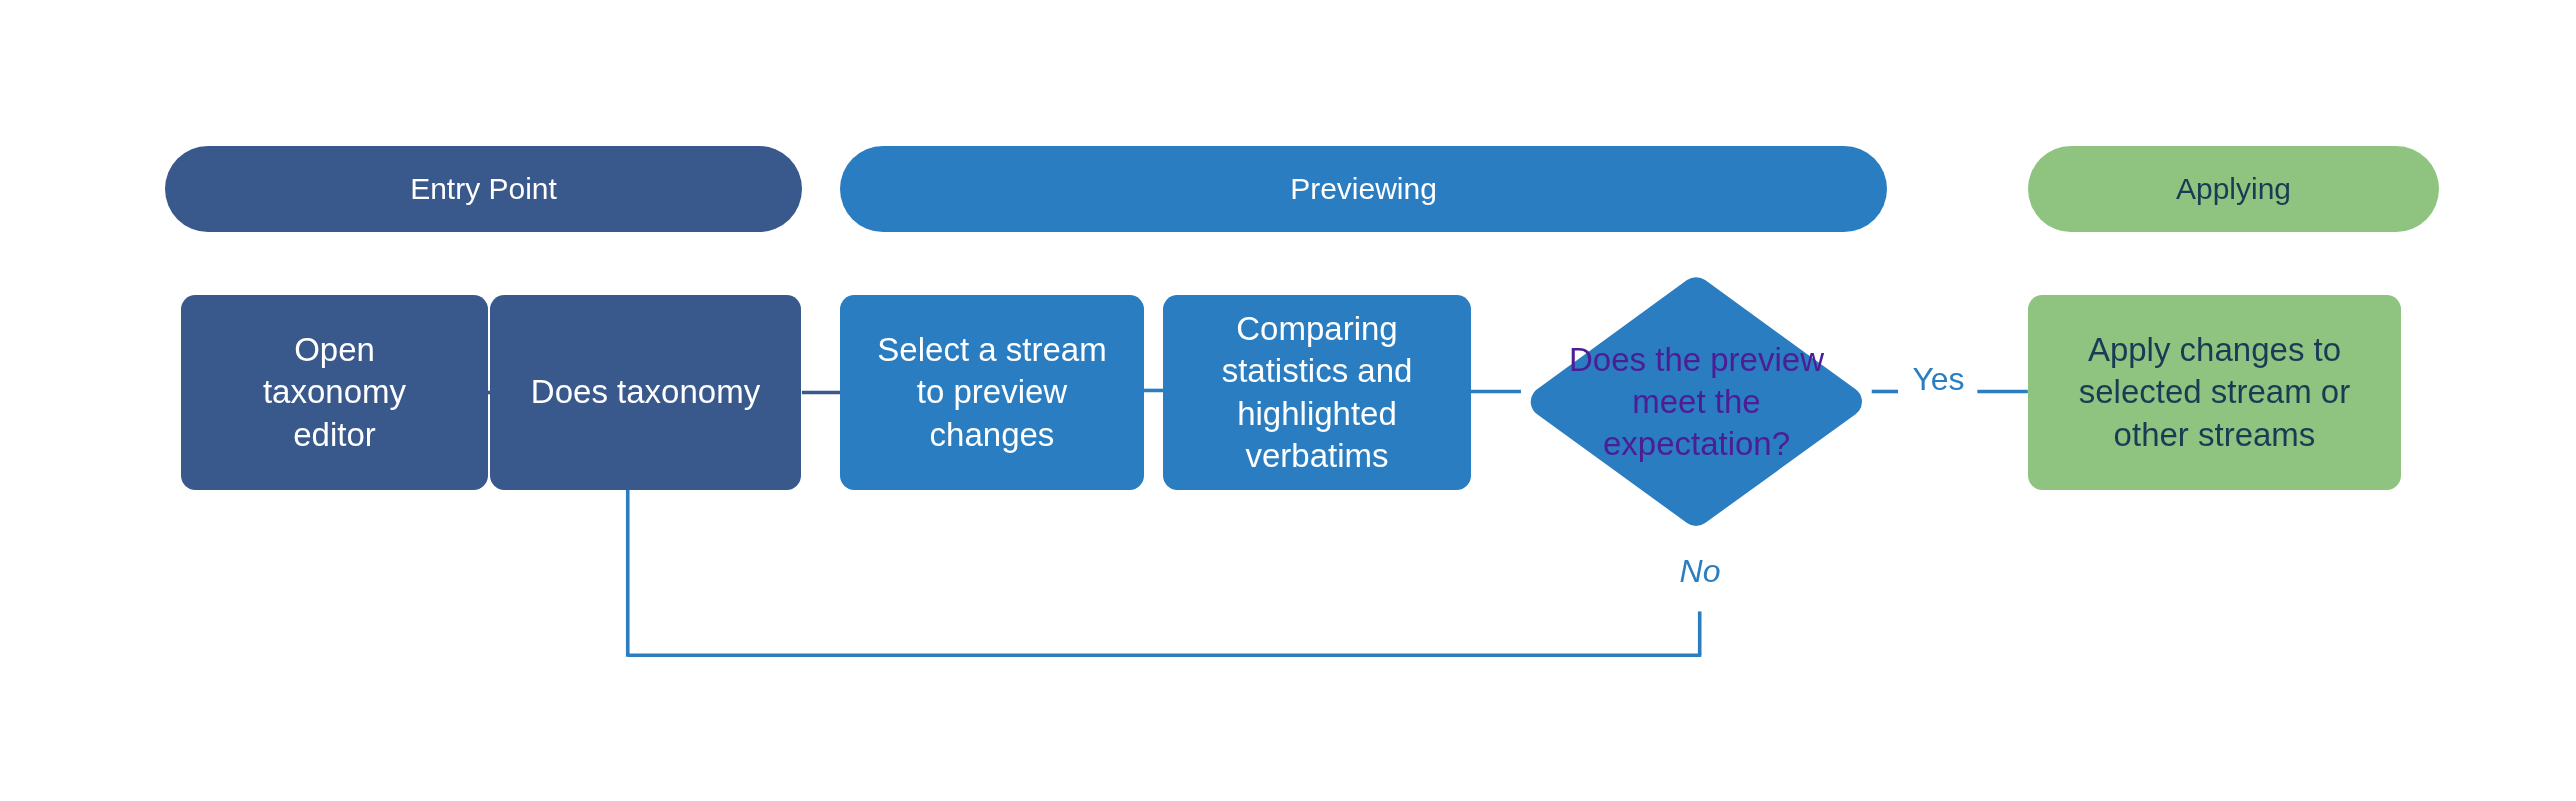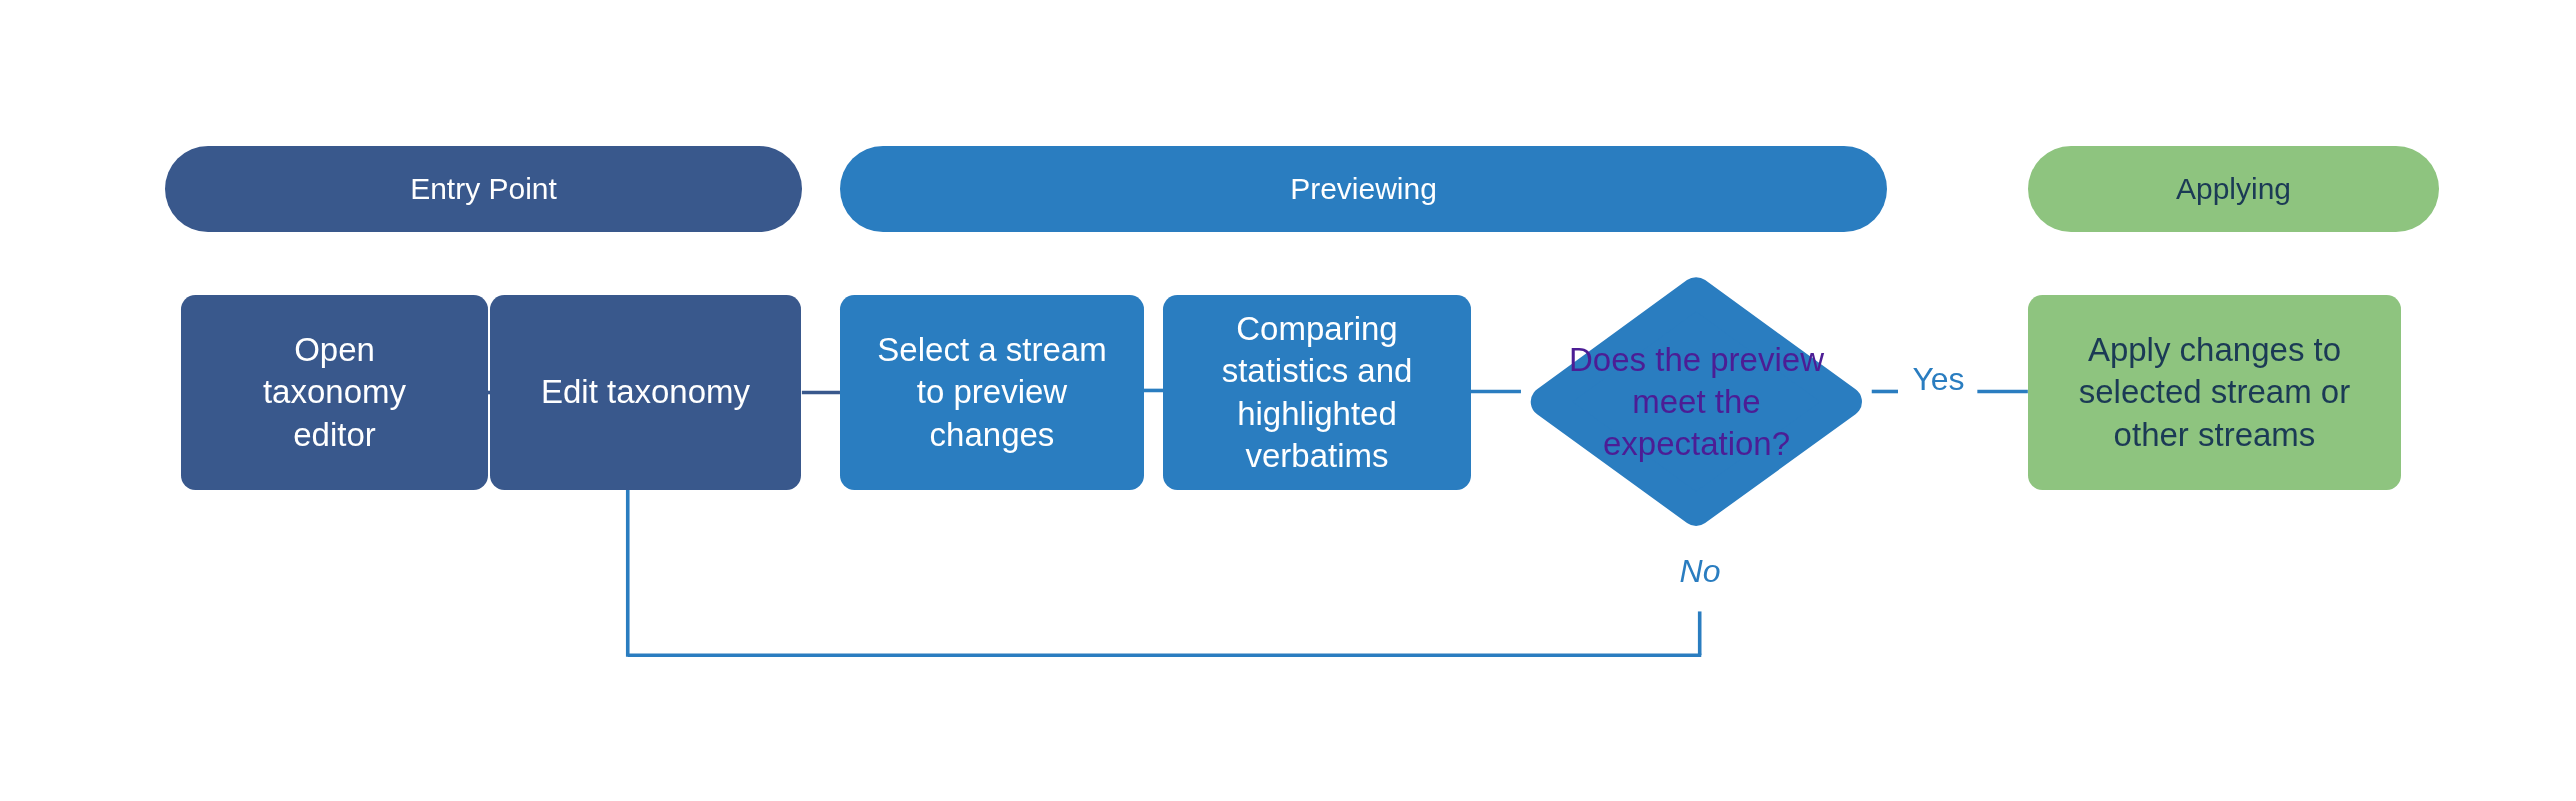--- a/index.html
+++ b/index.html
@@ -90,21 +90,21 @@
   <div class="pill blue" style="left:840px;top:146px;width:1047px;">
     <span>Previewing</span>
   </div>
 
   <div class="node navy" style="left:181px;width:307px;">
     <span>Open
 taxonomy
 editor</span>
   </div>
   <div class="node navy" style="left:490px;width:311px;">
-    <span>Edit taxonomy</span>
+    <span>Does taxonomy</span>
   </div>
   <div class="node blue" style="left:1163px;width:308px;">
     <span>Comparing
 statistics and
 highlighted
 verbatims</span>
   </div>
   <div class="node blue" style="left:840px;width:304px;">
     <span>Select a stream
 to preview

